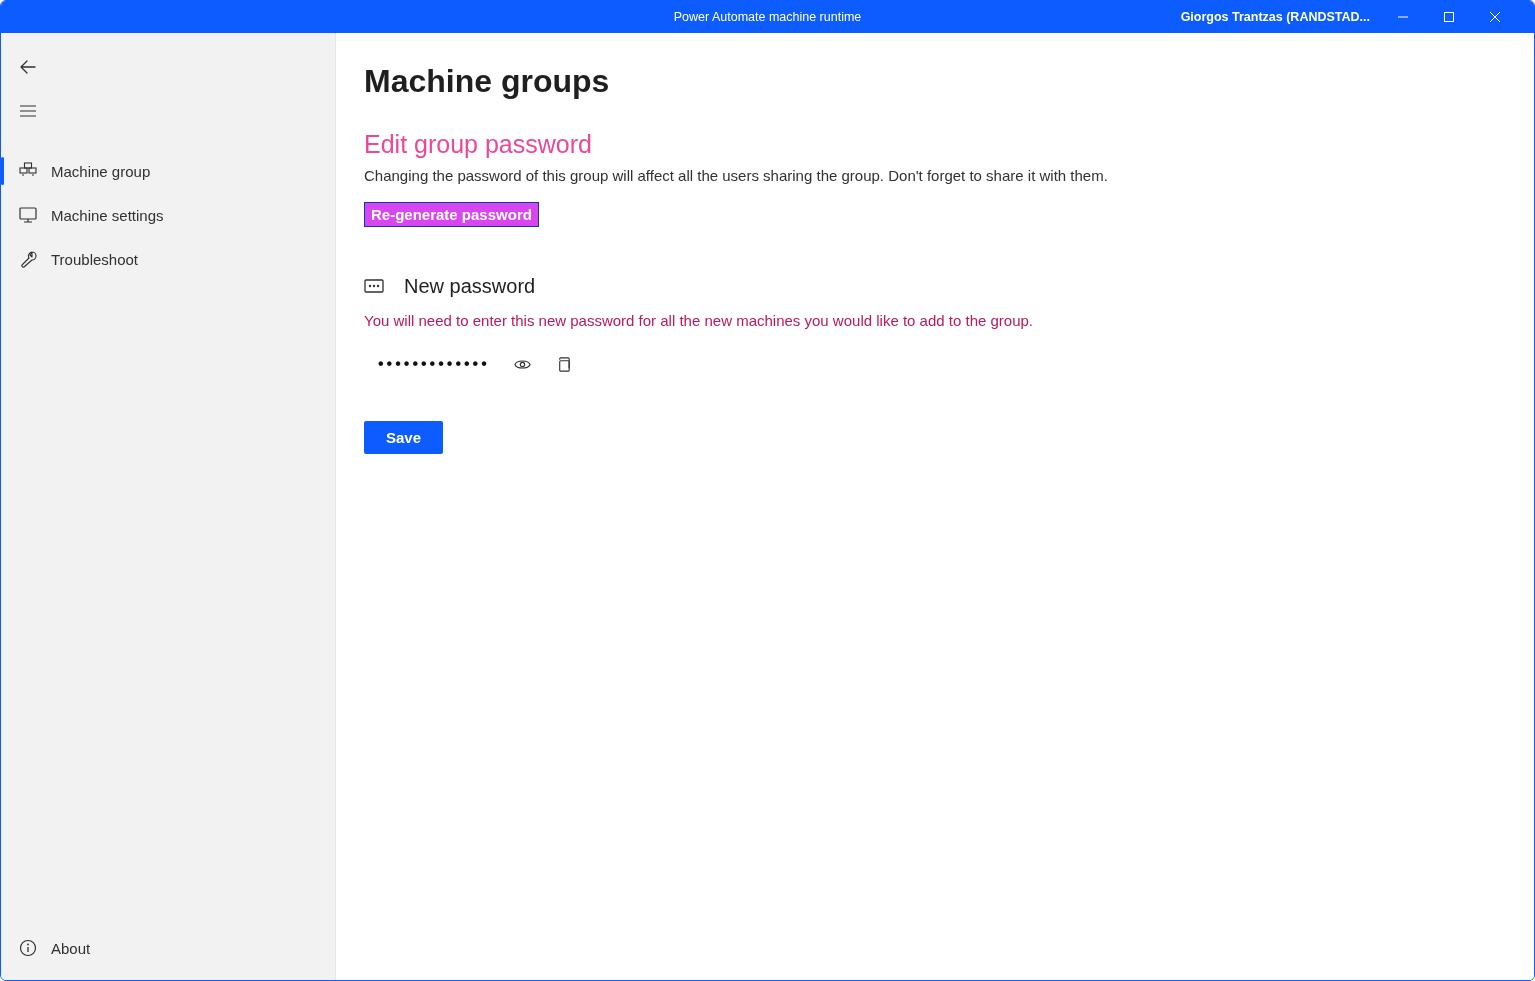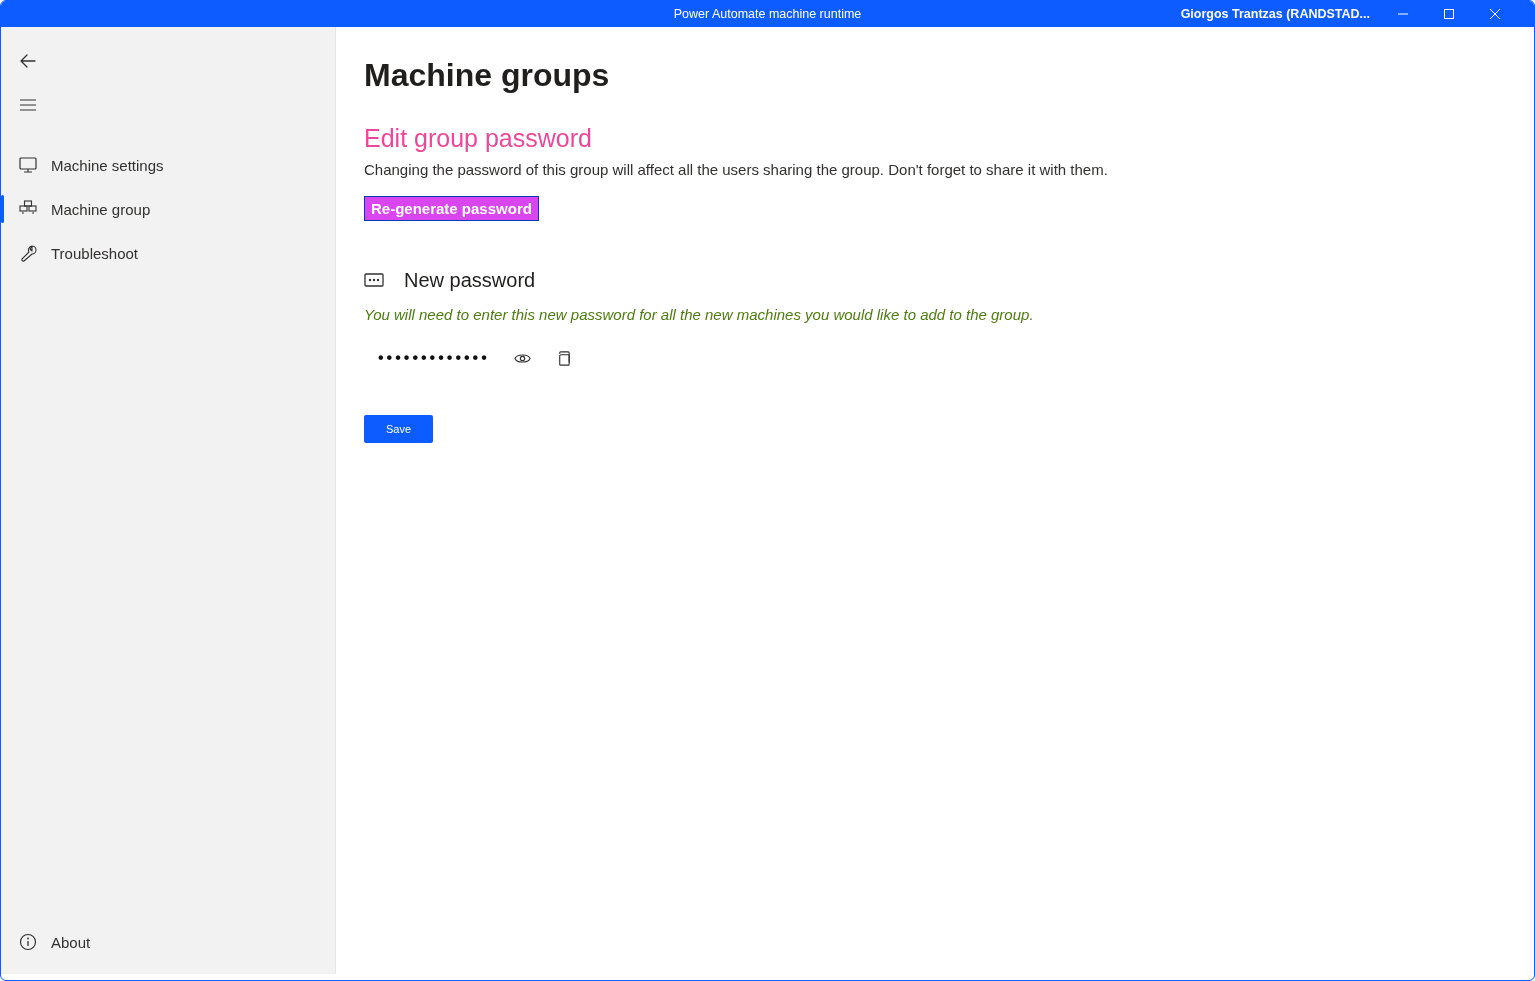--- a/index.html
+++ b/index.html
@@ -10,21 +10,21 @@
   }
   body {
     width: 1535px;
     height: 981px;
     background: #fff;
     overflow: hidden;
     border: 1px solid #0c5cff;
     border-radius: 6px;
   }
   .titlebar {
-    height: 26px;
+    height: 32px;
     background: #0c5cff;
     color: #fff;
     display: flex;
     align-items: center;
     font-size: 12.5px;
     position: relative;
   }
   .titlebar-title {
     position: absolute;
     left: 50%;
@@ -141,45 +141,44 @@
     margin-bottom: 14px;
   }
   .pw-label-row svg { width: 20px; height: 16px; }
   .pw-label {
     font-size: 20px;
     font-weight: 400;
     color: #201f1e;
   }
   .pw-desc {
     font-size: 15px;
-    color: #4d7c0f;
+    color: #be185d;
     margin-bottom: 26px;
-    font-style: italic;
   }
   .pw-value-row {
     display: flex;
     align-items: center;
     gap: 24px;
     padding-left: 14px;
     margin-bottom: 48px;
   }
   .pw-dots {
     font-size: 16px;
     letter-spacing: 3px;
     color: #111;
     font-weight: 900;
   }
   .pw-icon { display: flex; align-items: center; }
   .pw-icon svg { width: 17px; height: 17px; }
   .save-btn {
     background: #0c5cff;
     color: #fff;
     border: none;
-    font-size: 11px;
-    font-weight: 400;
+    font-size: 15px;
+    font-weight: 700;
     padding: 8px 22px;
     border-radius: 2px;
   }
 </style>
 </head>
 <body>
 
 <div class="titlebar">
   <div class="titlebar-title">Power Automate machine runtime</div>
   <div class="titlebar-right">
@@ -213,37 +212,37 @@
     </div>
     <div class="sidebar-icon-row">
       <svg viewBox="0 0 18 18">
         <line x1="1" y1="4" x2="17" y2="4" stroke="#323130" stroke-width="1.2"></line>
         <line x1="1" y1="9" x2="17" y2="9" stroke="#323130" stroke-width="1.2"></line>
         <line x1="1" y1="14" x2="17" y2="14" stroke="#323130" stroke-width="1.2"></line>
       </svg>
     </div>
 
     <div class="nav-items">
-      <div class="nav-item">
-        <svg viewBox="0 0 18 18">
-          <rect x="1" y="2" width="16" height="11" rx="1" fill="none" stroke="#323130" stroke-width="1.2"></rect>
-          <line x1="5" y1="16" x2="13" y2="16" stroke="#323130" stroke-width="1.2"></line>
-          <line x1="9" y1="13" x2="9" y2="16" stroke="#323130" stroke-width="1.2"></line>
-        </svg>
-        <span>Machine settings</span>
-      </div>
       <div class="nav-item selected">
         <svg viewBox="0 0 18 18">
           <rect x="1" y="6" width="7" height="5" fill="none" stroke="#323130" stroke-width="1.1"></rect>
           <rect x="10" y="6" width="7" height="5" fill="none" stroke="#323130" stroke-width="1.1"></rect>
           <rect x="5.5" y="1" width="7" height="5" fill="none" stroke="#323130" stroke-width="1.1"></rect>
           <line x1="3" y1="13" x2="5" y2="13" stroke="#323130" stroke-width="1.1"></line>
           <line x1="13" y1="13" x2="15" y2="13" stroke="#323130" stroke-width="1.1"></line>
         </svg>
         <span>Machine group</span>
+      </div>
+      <div class="nav-item">
+        <svg viewBox="0 0 18 18">
+          <rect x="1" y="2" width="16" height="11" rx="1" fill="none" stroke="#323130" stroke-width="1.2"></rect>
+          <line x1="5" y1="16" x2="13" y2="16" stroke="#323130" stroke-width="1.2"></line>
+          <line x1="9" y1="13" x2="9" y2="16" stroke="#323130" stroke-width="1.2"></line>
+        </svg>
+        <span>Machine settings</span>
       </div>
       <div class="nav-item">
         <svg viewBox="0 0 18 18">
           <path d="M13 2 a4 4 0 0 1 0 8 L5 17 a1.5 1.5 0 0 1 -2 -2 L10 8 a4 4 0 0 1 3 -6 l-2 3 l2 2 z" fill="none" stroke="#323130" stroke-width="1.1" stroke-linejoin="round"></path>
         </svg>
         <span>Troubleshoot</span>
       </div>
     </div>
 
     <div class="sidebar-footer">

